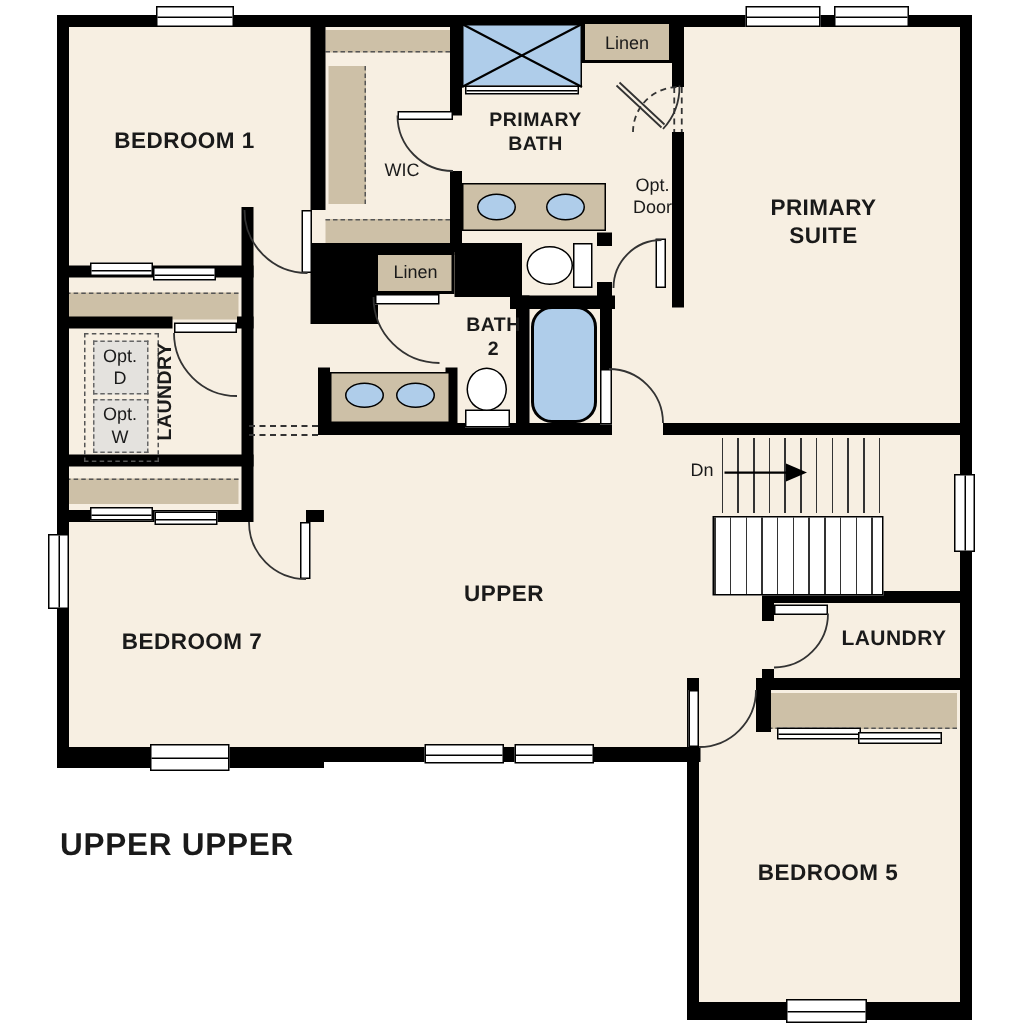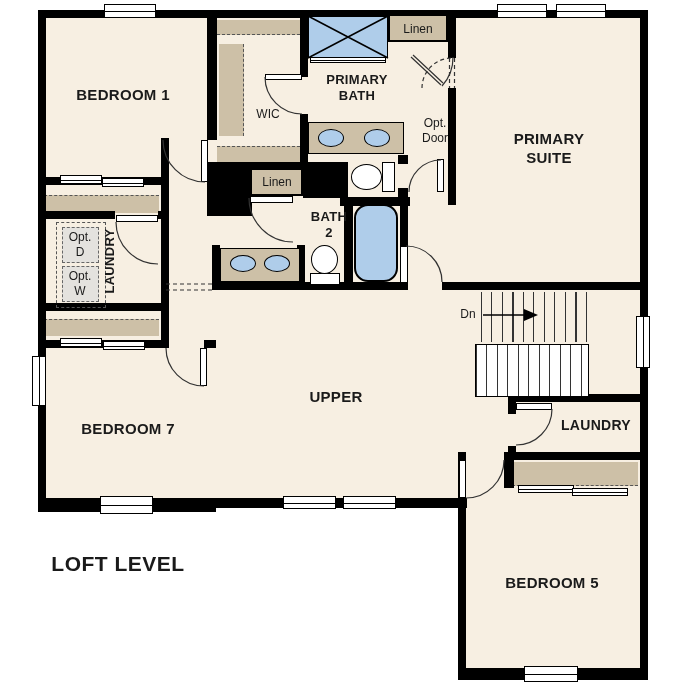--- a/index.html
+++ b/index.html
@@ -220,15 +220,15 @@
   <div class="lbl sm" style="left:80px;top:245px">Opt.
 D</div>
   <div class="lbl sm" style="left:80px;top:284px">Opt.
 W</div>
   <div class="lbl md rot" style="left:110px;top:261px">LAUNDRY</div>
   <div class="lbl sm" style="left:468px;top:314px">Dn</div>
   <div class="lbl lg" style="left:336px;top:397px">UPPER</div>
   <div class="lbl lg" style="left:128px;top:429px">BEDROOM 7</div>
   <div class="lbl st" style="left:596px;top:426px">LAUNDRY</div>
   <div class="lbl lg" style="left:552px;top:583px">BEDROOM 5</div>
-  <div class="lbl xl" style="left:118px;top:564px">LOFT LEVEL</div>
+  <div class="lbl xl" style="left:118px;top:564px">UPPER UPPER</div>
 
 </div>
 
 </body></html>

